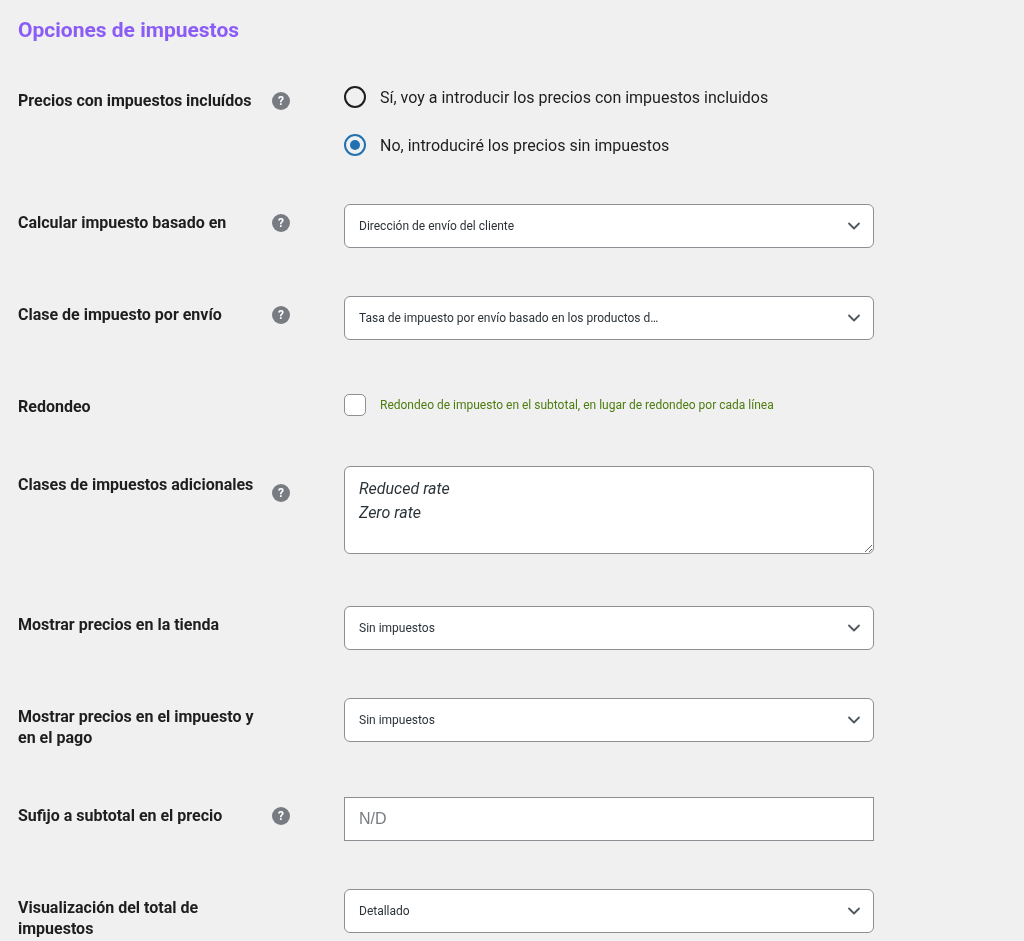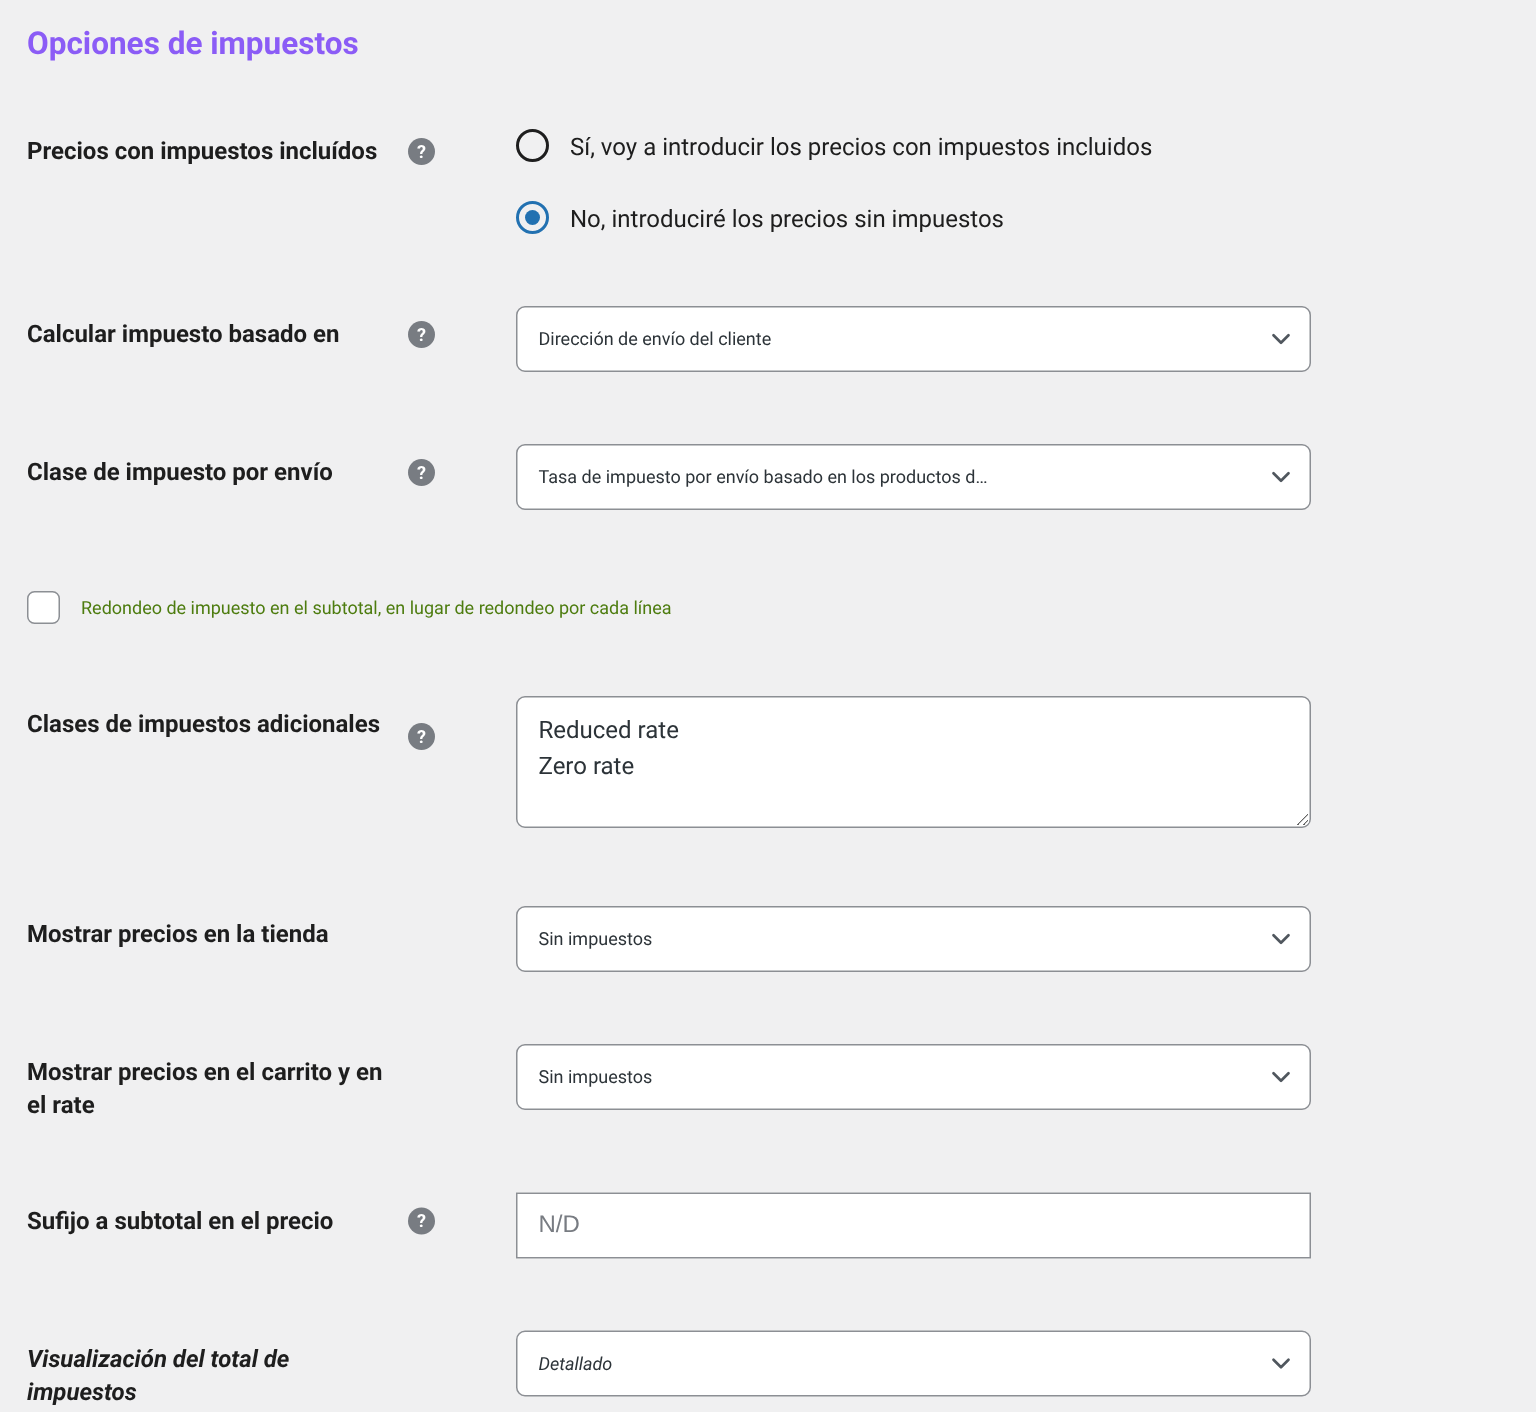--- a/index.html
+++ b/index.html
@@ -150,20 +150,21 @@
       height: 88px;
       border: 1px solid #8c8f94;
       border-radius: 6px;
       background: #fff;
       padding: 10px 14px;
       font-size: 16px;
       font-family: inherit;
       color: #2c3338;
       resize: both;
       line-height: 1.5;
+      font-style: italic;
     }
     
     .text-input {
       width: 530px;
       max-width: 100%;
       height: 44px;
       border: 1px solid #8c8f94;
       border-radius: 0;
       background: #fff;
       padding: 0 14px;
@@ -226,20 +227,24 @@
       <span class="select-chevron">
         <svg width="16" height="16" viewBox="0 0 16 16">
             <path d="M3 5.5l5 5 5-5" stroke="#50575e" stroke-width="1.8" fill="none" stroke-linecap="round" stroke-linejoin="round"></path>
           </svg>
       </span>
     </div>
   </div>
 </div>
 
 <div class="form-row">
+  <div class="label-col">
+    <div class="label-text">Redondeo</div>
+    <span class="help-spacer"></span>
+  </div>
   <div class="control-col">
     <div class="checkbox-row">
       <span class="checkbox-box"></span>
       <span class="checkbox-label">Redondeo de impuesto en el subtotal, en lugar de redondeo por cada línea</span>
     </div>
   </div>
 </div>
 
 <div class="form-row">
   <div class="label-col">
@@ -264,21 +269,21 @@
         <svg width="16" height="16" viewBox="0 0 16 16">
             <path d="M3 5.5l5 5 5-5" stroke="#50575e" stroke-width="1.8" fill="none" stroke-linecap="round" stroke-linejoin="round"></path>
           </svg>
       </span>
     </div>
   </div>
 </div>
 
 <div class="form-row">
   <div class="label-col">
-    <div class="label-text">Mostrar precios en el carrito y en el rate</div>
+    <div class="label-text">Mostrar precios en el impuesto y en el pago</div>
     <span class="help-spacer"></span>
   </div>
   <div class="control-col">
     <div class="select-wrap">
       <div class="select-box">Sin impuestos</div>
       <span class="select-chevron">
         <svg width="16" height="16" viewBox="0 0 16 16">
             <path d="M3 5.5l5 5 5-5" stroke="#50575e" stroke-width="1.8" fill="none" stroke-linecap="round" stroke-linejoin="round"></path>
           </svg>
       </span>
@@ -289,21 +294,21 @@
 <div class="form-row">
   <div class="label-col">
     <div class="label-text">Sufijo a subtotal en el precio</div>
     <span class="help-icon">?</span>
   </div>
   <div class="control-col">
     <input type="text" class="text-input" placeholder="N/D" style="">
   </div>
 </div>
 
-<div class="form-row" style="margin-bottom:0;font-style:italic;">
+<div class="form-row" style="margin-bottom:0;">
   <div class="label-col">
     <div class="label-text">Visualización del total de impuestos</div>
     <span class="help-spacer"></span>
   </div>
   <div class="control-col">
     <div class="select-wrap">
       <div class="select-box">Detallado</div>
       <span class="select-chevron">
         <svg width="16" height="16" viewBox="0 0 16 16">
             <path d="M3 5.5l5 5 5-5" stroke="#50575e" stroke-width="1.8" fill="none" stroke-linecap="round" stroke-linejoin="round"></path>

